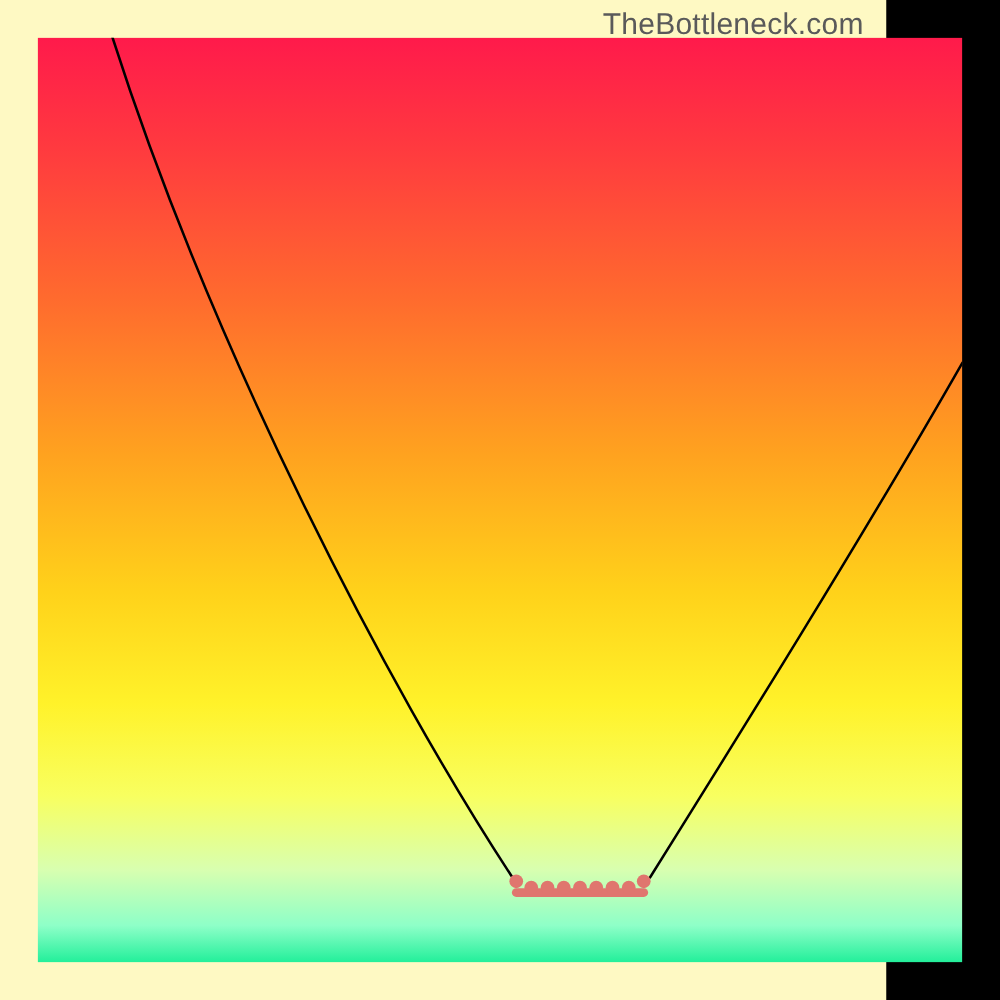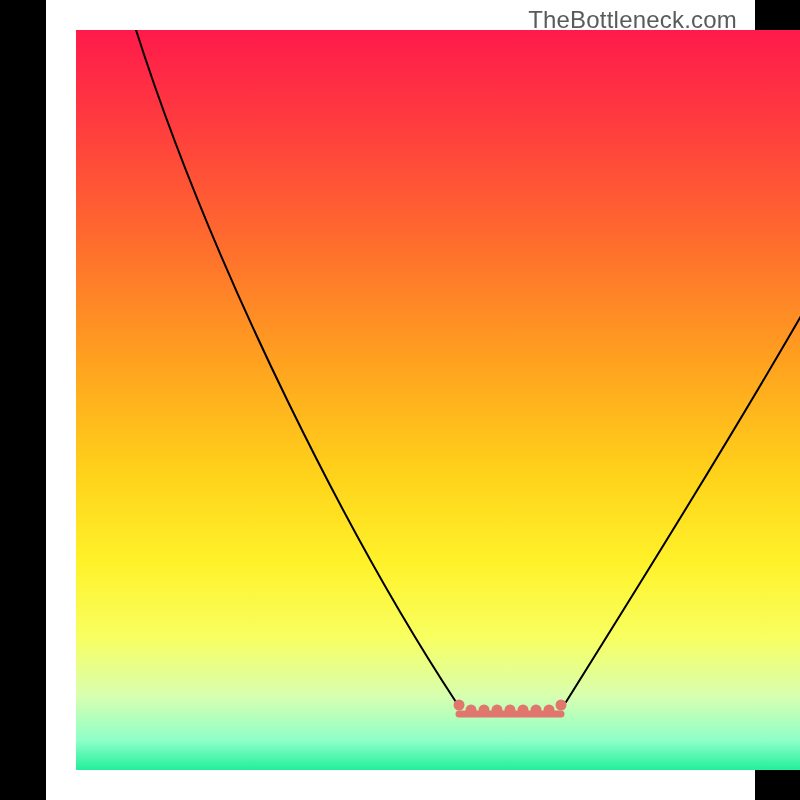--- a/index.html
+++ b/index.html
@@ -8,22 +8,21 @@
     width: 800px;
     height: 800px;
     background: #000;
     overflow: hidden;
     font-family: Arial, Helvetica, sans-serif;
   }
   .frame {
     position: relative;
     width: 709px;
     height: 800px;
-    background: #ffffff;
-    margin-left: 46px;
+    background: #fef9c3;
   }
   .watermark {
     position: absolute;
     top: 6px;
     right: 18px;
     color: #5a5a5a;
     font-size: 24px;
     font-weight: 500;
     letter-spacing: 0.2px;
     z-index: 5;

